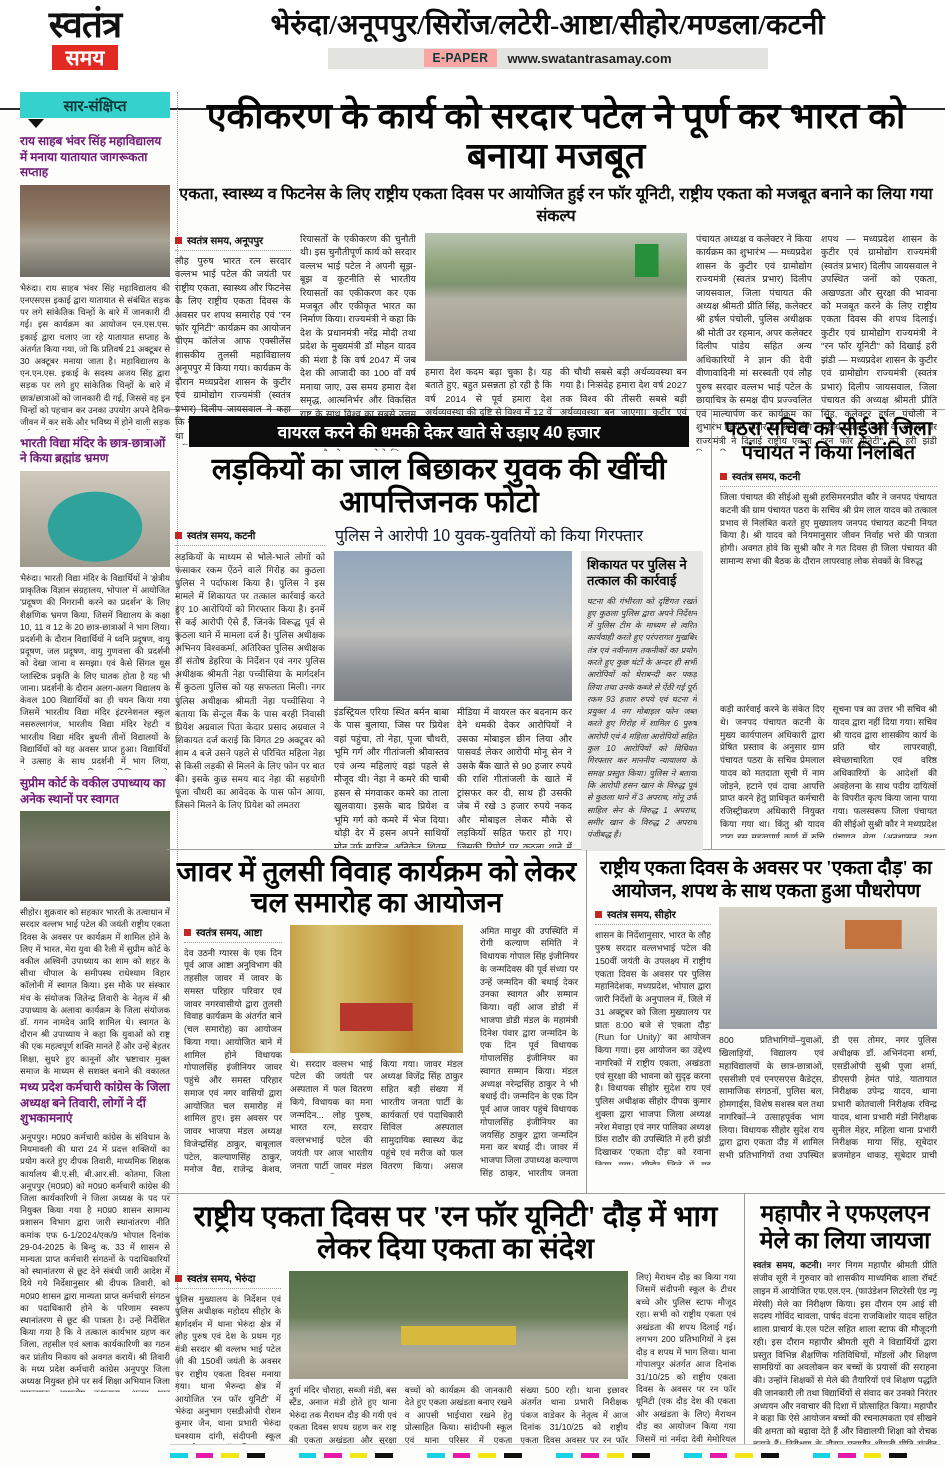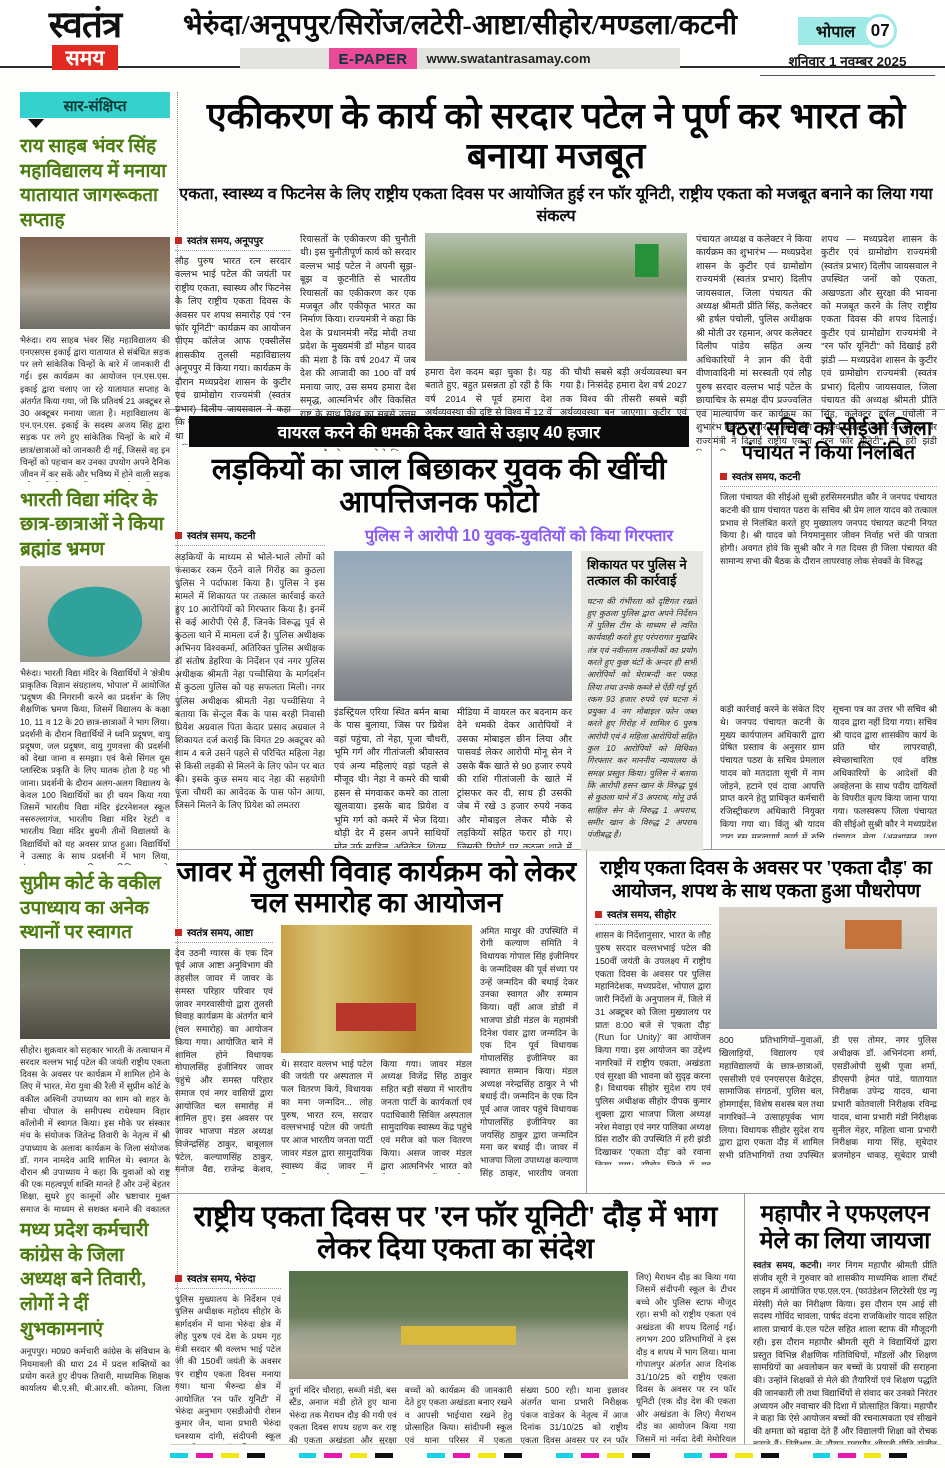--- a/index.html
+++ b/index.html
@@ -1,41 +1,41 @@
 <!DOCTYPE html>
 <html lang="hi"><head>
 <meta charset="utf-8">
 <style>
   * { box-sizing: border-box; margin: 0; padding: 0; }
   html,body { background:#ffffff; }
   body { font-family: "Liberation Sans", "DejaVu Sans", sans-serif; }
   .page { position:relative; width:945px; height:1468px; background:#fdfdfb; overflow:hidden; color:#171717; }
 
   
-  .masthead { position:absolute; left:0; top:0; width:945px; height:68px; border-bottom:2px solid #2b2b2b; display:flex; align-items:flex-start; padding:6px 10px 0 10px; background:#fff; }
+  .masthead { position:absolute; left:0; top:0; width:945px; height:110px; border-bottom:2px solid #2b2b2b; display:flex; align-items:flex-start; padding:6px 10px 0 10px; background:#fff; }
   .logo { width:150px; text-align:center; }
   .logo-top { font-family:"Liberation Serif","DejaVu Serif",serif; font-weight:900; font-size:37px; line-height:1.0; color:#111; letter-spacing:-1px; }
   .logo-bottom { display:inline-block; background:#e22a22; color:#fff; font-weight:800; font-size:21px; line-height:1.1; padding:1px 14px; margin-top:2px; }
   .mast-center { flex:1; text-align:center; padding-top:4px; }
   .regions { font-family:"Liberation Serif","DejaVu Serif",serif; font-weight:800; font-size:28px; line-height:1.1; color:#0d0d0d; }
   .site-bar { margin:7px auto 0; width:440px; height:21px; background:#e3e3e0; display:flex; align-items:center; justify-content:center; gap:10px; }
-  .epaper { background:#ec4899; color:#063a39; font-weight:800; font-size:15px; padding:2px 9px; letter-spacing:0.5px; }
+  .epaper { background:#fca5a5; color:#063a39; font-weight:800; font-size:12px; padding:2px 9px; letter-spacing:0.5px; }
   .site { font-size:13px; font-weight:700; color:#222; }
   .mast-right { width:175px; text-align:center; padding-top:8px; }
   .city-badge { display:flex; align-items:center; justify-content:center; gap:0; }
   .city-box { background:#9fe9e6; font-weight:800; font-size:16px; padding:3px 14px 3px 18px; color:#111; }
   .page-circle { width:34px; height:34px; border-radius:50%; background:#fff; border:3px solid #9fe9e6; margin-left:-6px; display:flex; align-items:center; justify-content:center; font-weight:800; font-size:17px; color:#111; }
   .mast-date { margin-top:4px; font-weight:800; font-size:13.5px; border-bottom:1px solid #555; padding-bottom:5px; }
 
   
   .sidebar { position:absolute; left:12px; top:92px; width:166px; height:1300px; padding:0 7px 0 8px; border-right:1px dotted #8a8a8a; overflow:hidden; }
   .sb-title { background:#35d2cd; text-align:center; font-weight:800; font-size:15px; padding:3px 0; color:#093837; }
   .sb-tri { width:0; height:0; border-left:8px solid transparent; border-right:8px solid transparent; border-top:9px solid #111; margin:1px 0 0 8px; }
   .sb-item { margin-top:6px; }
-  .sb-item h3 { font-family:"Liberation Serif","DejaVu Serif",serif; font-size:19px; font-weight:800; line-height:1.3; color:#4d7c0f; margin-bottom:4px; }
+  .sb-item h3 { font-family:"Liberation Serif","DejaVu Serif",serif; font-size:12px; font-weight:800; line-height:1.3; color:#701a75; margin-bottom:4px; }
   .sb-photo { width:100%; margin:3px 0 5px 0; }
   .sb-body { font-size:8.6px; line-height:1.42; text-align:justify; color:#222; overflow:hidden; }
   .sb-b1 { height:148px; } .sb-b2 { height:198px; } .sb-b3 { height:168px; } .sb-b4 { height:282px; }
 
   
   .main { position:absolute; left:167px; top:92px; width:778px; height:1352px; overflow:hidden; }
   .sect { border-bottom:1px solid #9a9a9a; }
 
   .byline { font-weight:800; font-size:10px; color:#111; border-bottom:1px dotted #999; padding-bottom:3px; margin-bottom:4px; white-space:nowrap; overflow:hidden; }
   .byline::before { content:""; display:inline-block; width:7px; height:7px; background:#c42822; margin-right:5px; }
@@ -56,21 +56,21 @@
   .a1-midcols { display:flex; gap:8px; margin-top:5px; height:80px; overflow:hidden; }
   .a1-midcols .bodytxt { flex:1; }
 
   
   .row2 { display:flex; height:440px; }
   .a2 { width:545px; border-right:1px solid #9a9a9a; padding:6px 8px; }
   .kicker { background:#0c0c0c; color:#fff; text-align:center; font-weight:800; font-size:17px; padding:4px 0; margin:0 14px; }
   .a2 h2 { font-family:"Liberation Serif","DejaVu Serif",serif; text-align:center; font-weight:900; font-size:30px; line-height:1.1; margin-top:5px; color:#060606; }
   .a2-sub { display:flex; align-items:flex-end; gap:10px; margin-top:6px; }
   .a2-sub .byline { width:150px; flex:none; margin-bottom:0; }
-  .a2-subhead { flex:1; text-align:center; font-weight:700; font-size:16px; color:#8b5cf6; }
+  .a2-subhead { flex:1; text-align:left; font-weight:400; font-size:16px; color:#0f172a; }
   .a2-row { display:flex; gap:9px; margin-top:5px; height:300px; overflow:hidden; }
   .a2-c1 { width:150px; flex:none; }
   .a2-mid { flex:1; }
   .ph-police { width:100%; height:150px;
     background: linear-gradient(180deg,#93a7bb 0%,#a7b3bd 35%,#bdbdb9 55%,#8d9297 80%,#7c8084 100%); }
   .a2-midcols { display:flex; gap:8px; margin-top:5px; height:142px; overflow:hidden; }
   .a2-midcols .bodytxt { flex:1; }
   .a2-box { width:122px; flex:none; background:#e7e7e3; padding:6px 6px; }
   .a2-box .box-title { font-weight:800; font-size:13px; line-height:1.25; margin-bottom:6px; color:#0b0b0b; }
   .a2-box .box-body { font-style:italic; font-size:8.2px; line-height:1.5; text-align:justify; color:#2a2a2a; overflow:hidden; height:250px; }
@@ -84,21 +84,21 @@
     background: radial-gradient(circle at 50% 34%, #caa678 0 16%, transparent 17%),
     linear-gradient(180deg,#b98f4e 0%,#e6d8ae 30%,#e9dcb7 60%,#8a6d46 100%); }
   .a3-botcols { display:flex; gap:8px; margin-top:4px; height:135px; overflow:hidden; }
   .a3-botcols .bodytxt { flex:1; }
 
   
   .row3 { display:flex; height:344px; }
   .a4 { width:420px; border-right:1px solid #9a9a9a; padding:6px 8px; }
   .a4 h2 { font-family:"Liberation Serif","DejaVu Serif",serif; text-align:center; font-weight:900; font-size:28px; line-height:1.12; color:#060606; }
   .a4-row { display:flex; gap:8px; margin-top:6px; height:252px; overflow:hidden; }
-  .a4-c { width:98px; flex:none; }
+  .a4-c { width:98px; flex:none;margin-left:9px; }
   .a4-mid { flex:1; }
   .ph-jawar { width:100%; height:128px;
     background: linear-gradient(#b8372c,#b8372c) no-repeat 50% 78% / 42% 22%,
     linear-gradient(90deg,#c7a045 0%,#d9c476 22%,#caa94f 45%,#b8872f 70%,#c7a045 100%); }
   .a4-midcols { display:flex; gap:8px; margin-top:5px; height:116px; overflow:hidden; }
   .a4-midcols .bodytxt { flex:1; }
 
   .a5 { flex:1; padding:6px 8px; }
   .a5 h2 { font-family:"Liberation Serif","DejaVu Serif",serif; text-align:center; font-weight:900; font-size:19px; line-height:1.22; color:#060606; }
   .a5-row { display:flex; gap:8px; margin-top:5px; height:262px; overflow:hidden; }
@@ -146,27 +146,20 @@
       <div class="logo-top">स्वतंत्र</div>
       <div class="logo-bottom">समय</div>
     </div>
     <div class="mast-center">
       <div class="regions">भेरुंदा/अनूपपुर/सिरोंज/लटेरी-आष्टा/सीहोर/मण्डला/कटनी</div>
       <div class="site-bar">
         <span class="epaper">E-PAPER</span>
         <span class="site">www.swatantrasamay.com</span>
       </div>
     </div>
-    <div class="mast-right">
-      <div class="city-badge">
-        <span class="city-box">भोपाल</span>
-        <span class="page-circle">07</span>
-      </div>
-      <div class="mast-date">शनिवार 1 नवम्बर 2025</div>
-    </div>
   </header>
 
   <aside class="sidebar">
     <div class="sb-title">सार-संक्षिप्त</div>
     <div class="sb-tri"></div>
 
     <div class="sb-item">
       <h3>राय साहब भंवर सिंह महाविद्यालय में मनाया यातायात जागरूकता सप्ताह</h3>
       <div class="sb-photo ph" style="height:92px;background:linear-gradient(180deg,#7d6253 0%,#8d7a64 35%,#aaa496 60%,#6f6d66 100%);"></div>
       <div class="sb-body sb-b1">भैरुंदा। राय साहब भंवर सिंह महाविद्यालय की एनएसएस इकाई द्वारा यातायात से संबंधित सड़क पर लगे सांकेतिक चिन्हों के बारे में जानकारी दी गई। इस कार्यक्रम का आयोजन एन.एस.एस. इकाई द्वारा चलाए जा रहे यातायात सप्ताह के अंतर्गत किया गया, जो कि प्रतिवर्ष 21 अक्टूबर से 30 अक्टूबर मनाया जाता है। महाविद्यालय के एन.एन.एस. इकाई के सदस्य अजय सिंह द्वारा सड़क पर लगे हुए सांकेतिक चिन्हों के बारे में छात्र/छात्राओं को जानकारी दी गई, जिससे वह इन चिन्हों को पहचान कर उनका उपयोग अपने दैनिक जीवन में कर सकें और भविष्य में होने वाली सड़क दुर्घटनाओं से बच सकें व इस कार्यक्रम में छात्र-छात्राओं को एक सड़क दुर्घटना से संबंधित डॉक्यूमेंट्री का भी प्रदर्शन किया गया।</div>

